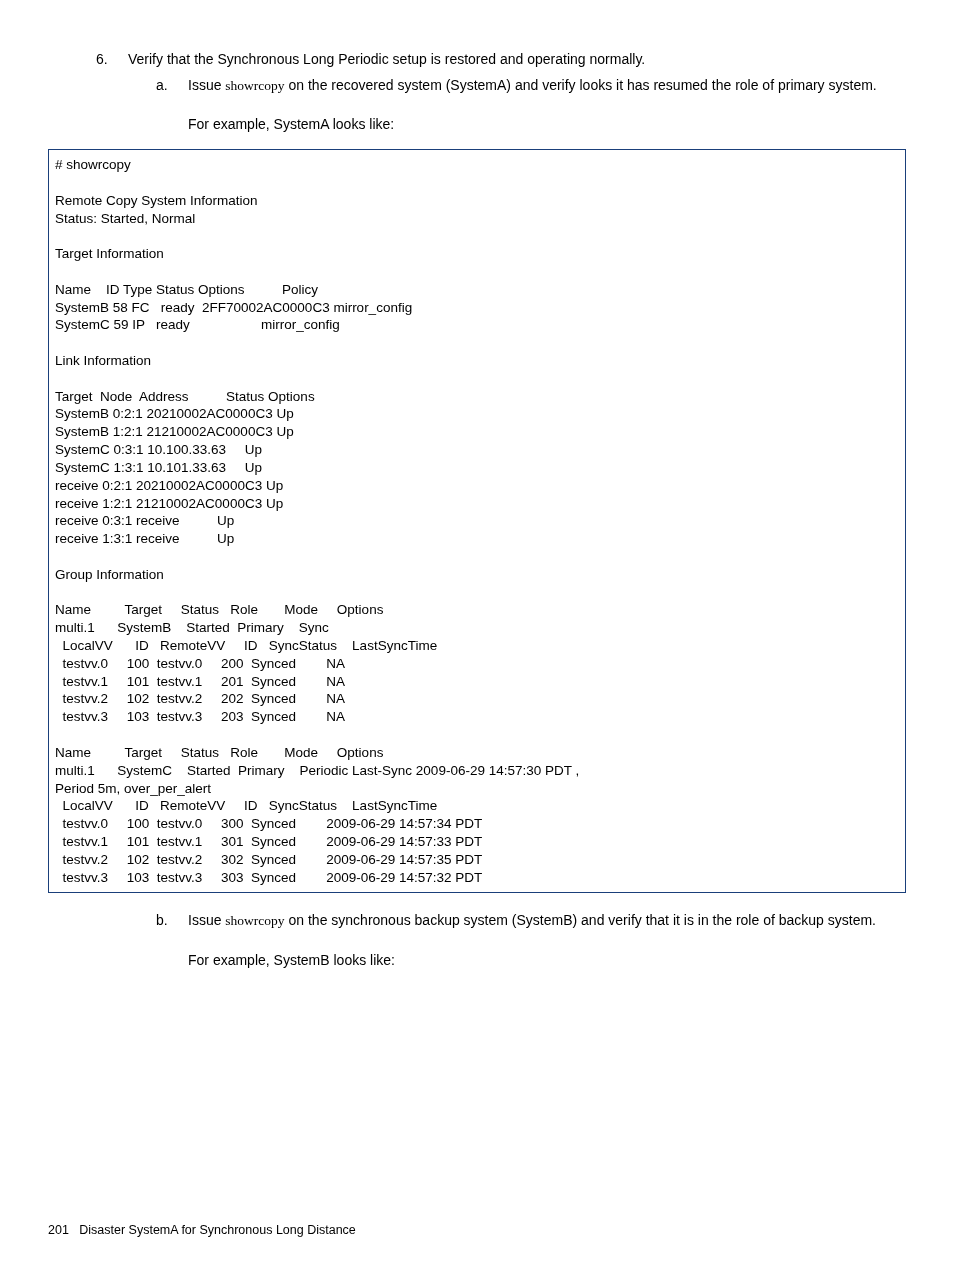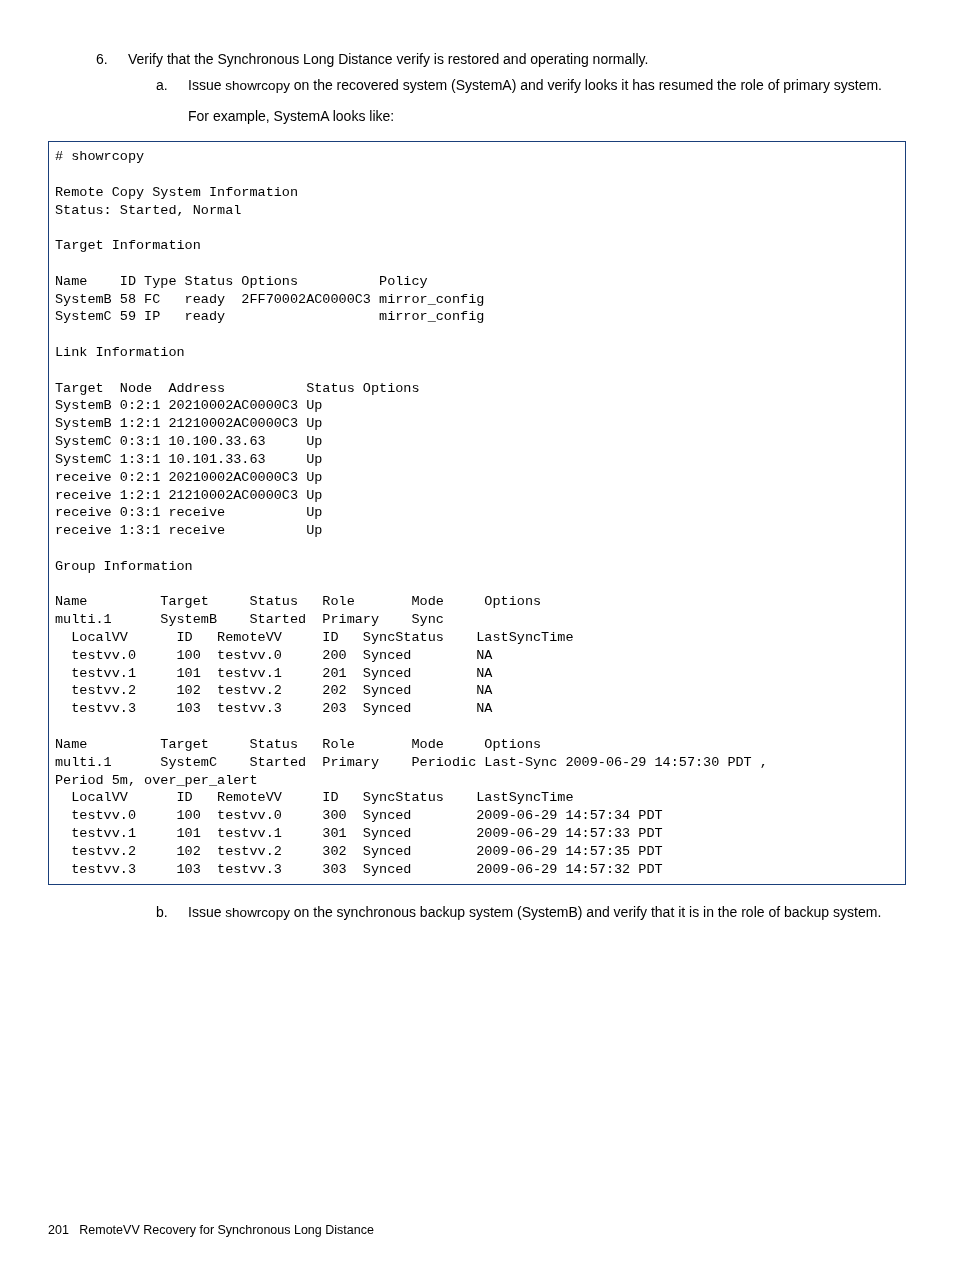--- a/index.html
+++ b/index.html
@@ -22,49 +22,49 @@
   }
   .sub-a, .sub-b {
     margin-left: 140px;
     margin-top: 4px;
   }
   .sub-a .let, .sub-b .let {
     float: left;
     margin-left: -32px;
   }
   .para {
-    margin-top: 12px;
+    margin-top: 20px;
   }
   code.inline {
-    font-family: Liberation Sans, sans-serif;
+    font-family: Liberation Serif, serif;
     font-size: 13.5px;
   }
   pre.terminal {
-    font-family: Liberation Mono, monospace;
+    font-family: Liberation Sans, sans-serif;
     font-size: 13.5px;
     line-height: 1.32;
     white-space: pre;
     border: 1px solid #1a3f7a;
     padding: 6px 6px;
     margin: 14px 0 18px 0;
     overflow: hidden;
   }
   .footer {
     position: fixed;
     bottom: 32px;
     left: 48px;
     font-size: 12.5px;
   }
 </style>
 </head>
 <body>
 
 <div class="step-6">
   <span class="num">6.</span>
-  <span>Verify that the Synchronous Long Distance verify is restored and operating normally.</span>
+  <span>Verify that the Synchronous Long Periodic setup is restored and operating normally.</span>
 </div>
 
 <div class="sub-a">
   <span class="let">a.</span>
   <span>Issue </span><code class="inline">showrcopy</code><span> on the recovered system (SystemA) and verify looks it has resumed the role of primary system.</span>
   <div class="para">For example, SystemA looks like:</div>
 </div>
 
 <pre class="terminal"># showrcopy
 
@@ -104,17 +104,18 @@
 Period 5m, over_per_alert
   LocalVV      ID   RemoteVV     ID   SyncStatus    LastSyncTime
   testvv.0     100  testvv.0     300  Synced        2009-06-29 14:57:34 PDT
   testvv.1     101  testvv.1     301  Synced        2009-06-29 14:57:33 PDT
   testvv.2     102  testvv.2     302  Synced        2009-06-29 14:57:35 PDT
   testvv.3     103  testvv.3     303  Synced        2009-06-29 14:57:32 PDT</pre>
 
 <div class="sub-b">
   <span class="let">b.</span>
   <span>Issue </span><code class="inline">showrcopy</code><span> on the synchronous backup system (SystemB) and verify that it is in the role of backup system.</span>
+  <div class="para">For example, SystemB looks like:</div>
 </div>
 
 <div class="footer">
-  <span>201</span>&nbsp;&nbsp;&nbsp;<span>RemoteVV Recovery for Synchronous Long Distance</span>
+  <span>201</span>&nbsp;&nbsp;&nbsp;<span>Disaster SystemA for Synchronous Long Distance</span>
 </div>
 
 </body></html>

